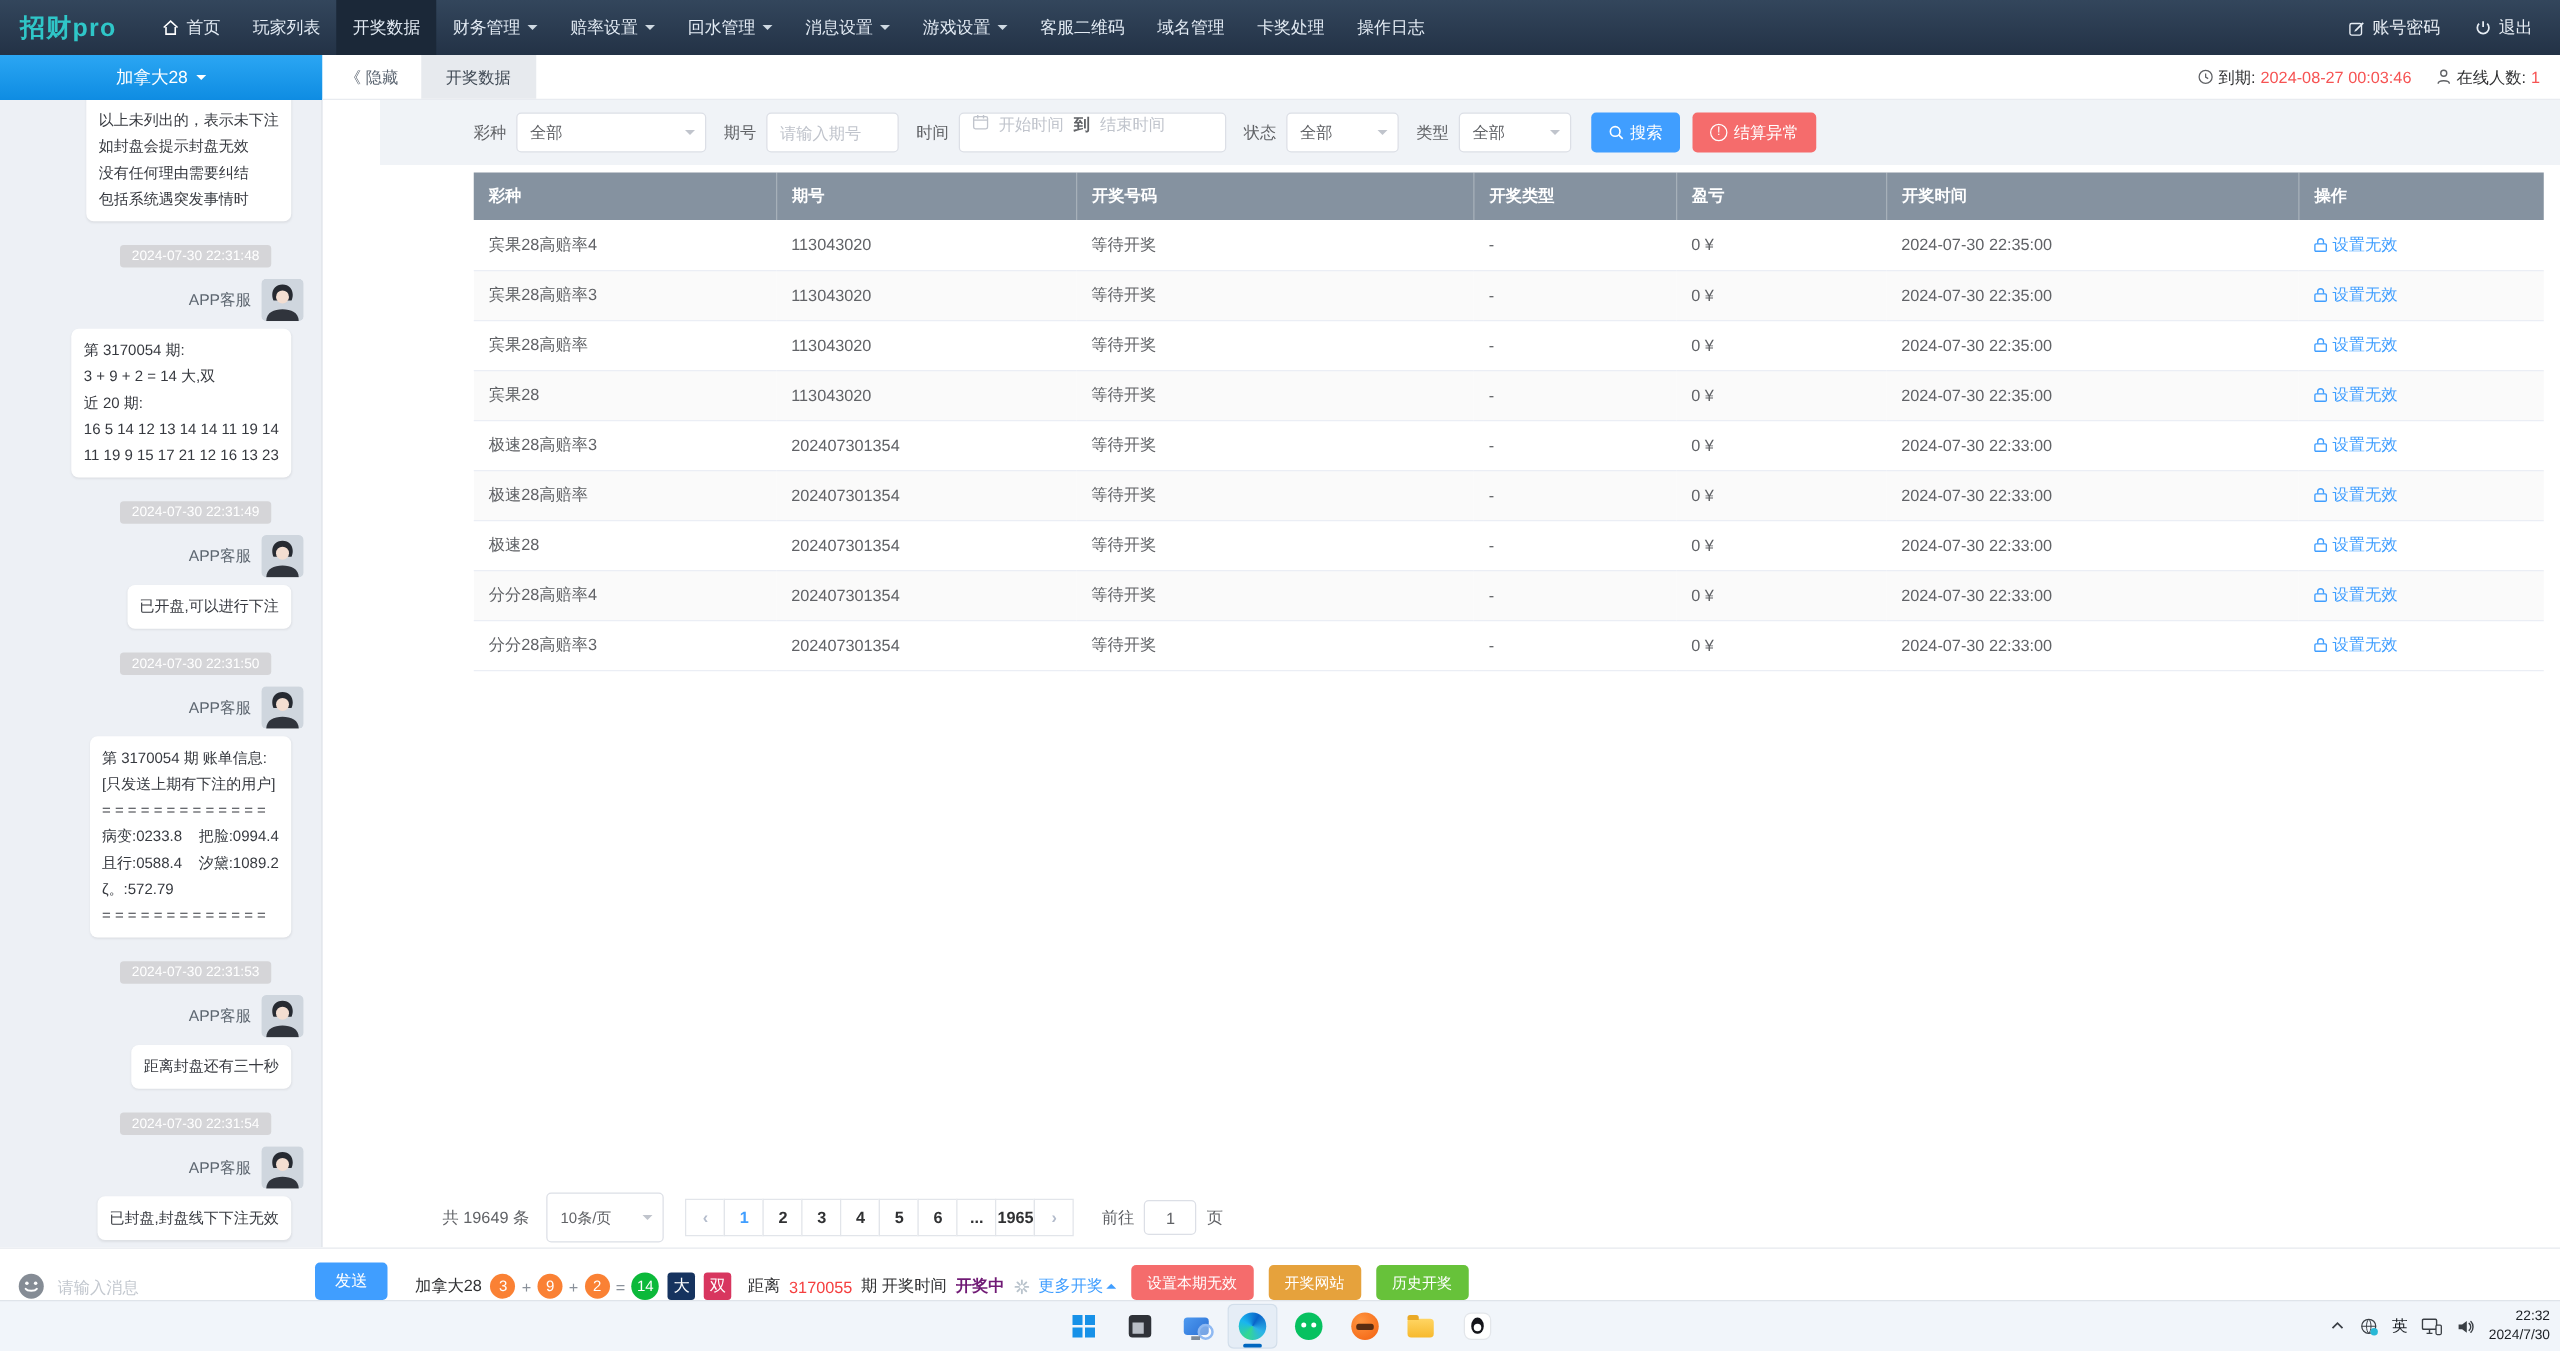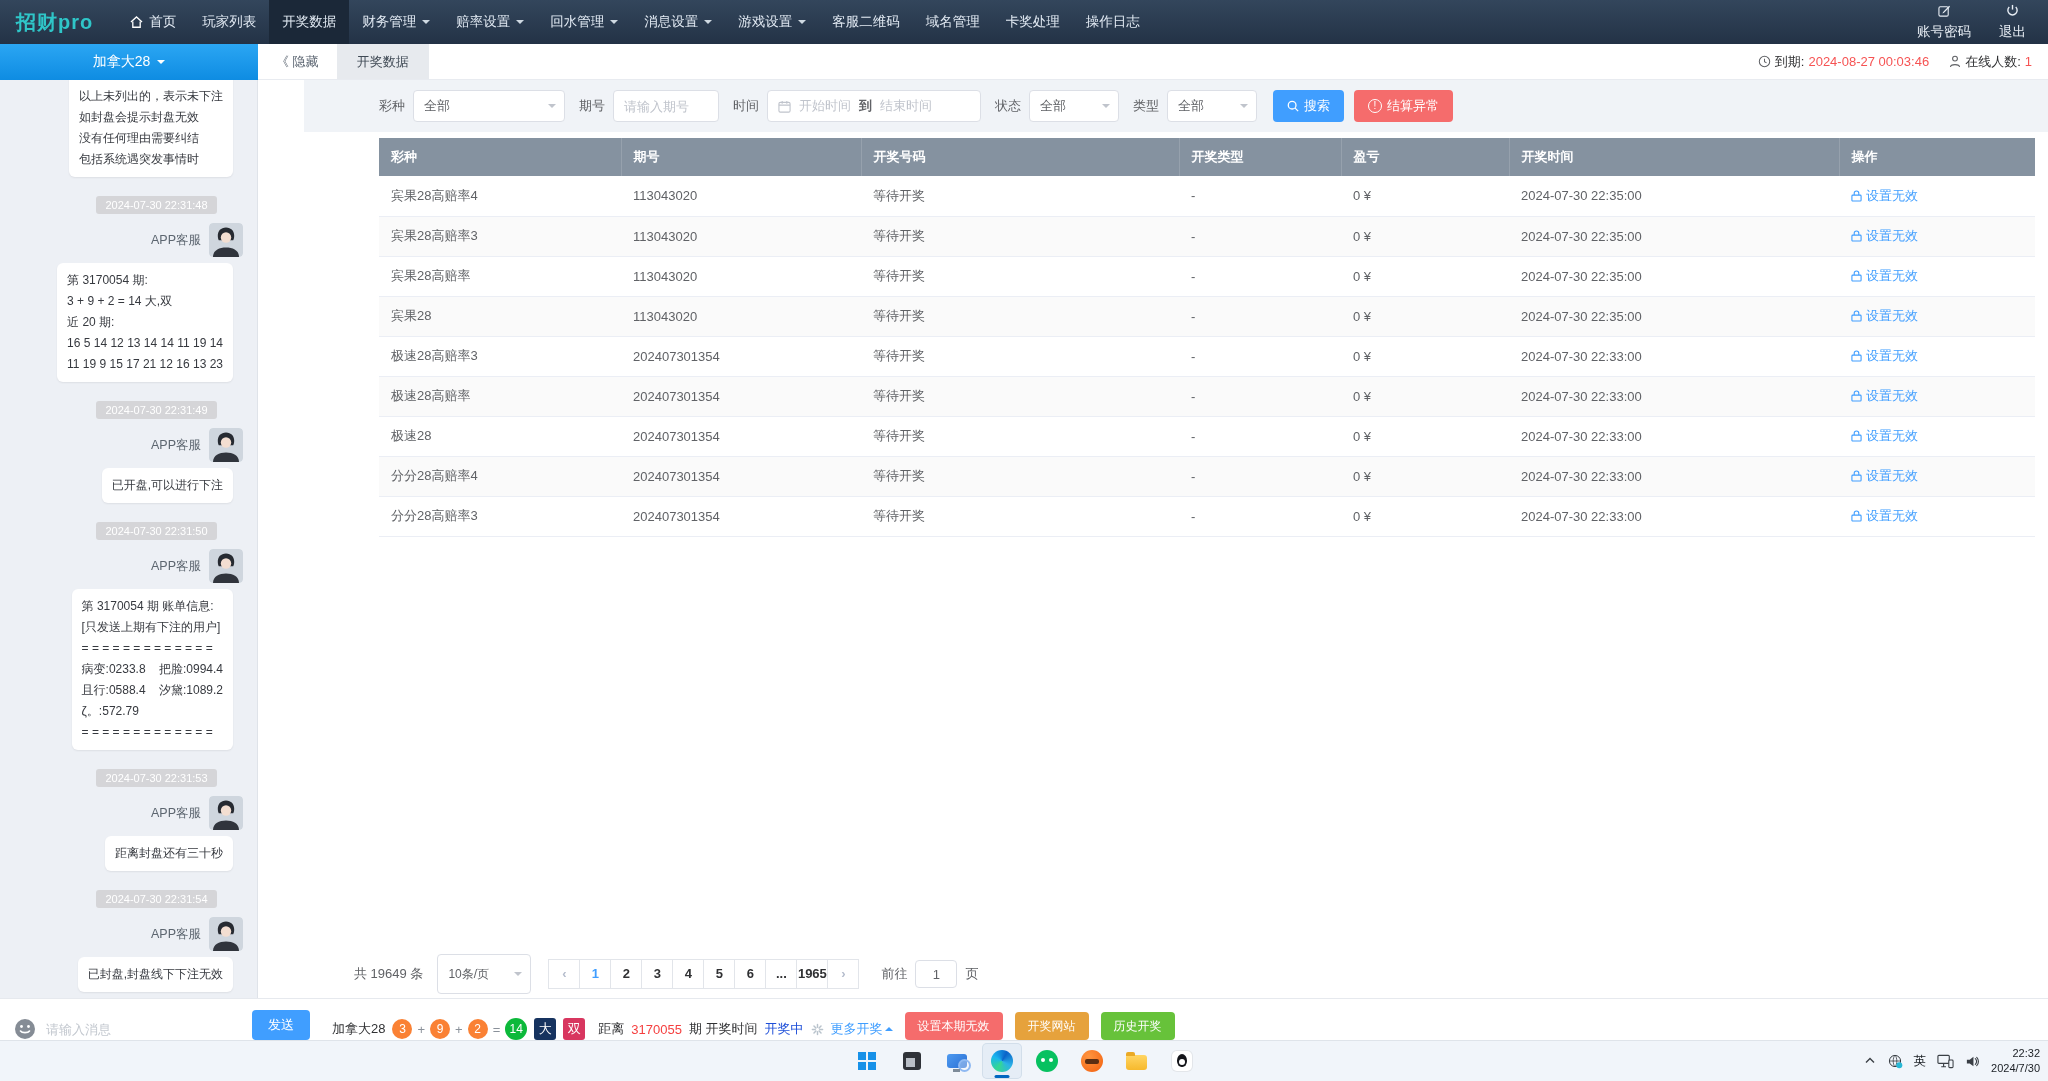--- a/index.html
+++ b/index.html
@@ -7,21 +7,21 @@
   .screen{width:2048px;height:1081px;display:flex;flex-direction:column;}
 
   
   .navbar{height:44px;flex:0 0 44px;display:flex;align-items:stretch;background:linear-gradient(180deg,#33465c,#233246);}
   .logo{display:flex;align-items:center;color:#2fc6c8;font-size:20px;font-weight:bold;padding:0 24px 0 16px;letter-spacing:1px;}
   .nav-menu{display:flex;align-items:stretch;}
   .nav-item{display:flex;align-items:center;gap:6px;padding:0 13px;color:#e3ebf4;font-size:13.5px;cursor:pointer;}
   .nav-item.active{background:#1b2838;}
   .caret{width:0;height:0;border:4px solid transparent;border-top-color:#cfd9e2;margin-top:4px;}
   .nav-right{margin-left:auto;display:flex;align-items:center;gap:28px;padding-right:22px;}
-  .nav-link{display:flex;align-items:center;gap:6px;color:#e8eef5;font-size:13.5px;cursor:pointer;flex-direction:column;}
+  .nav-link{display:flex;align-items:center;gap:6px;color:#e8eef5;font-size:13.5px;cursor:pointer;}
 
   
   .subbar{height:36px;flex:0 0 36px;display:flex;}
   .lot-head{width:258px;flex:0 0 258px;background:linear-gradient(180deg,#2ba6f3,#0e8ce2);color:#fff;font-size:14px;display:flex;align-items:center;justify-content:center;gap:7px;cursor:pointer;}
   .lot-caret{width:0;height:0;border:4px solid transparent;border-top-color:#fff;margin-top:4px;}
   .tabbar{flex:1;background:#fff;border-bottom:1px solid #e8ebf0;display:flex;align-items:center;font-size:13px;}
   .hide-btn{padding:0 18px;color:#5a6470;cursor:pointer;}
   .tab{background:#e7eaee;height:100%;display:flex;align-items:center;padding:0 20px;color:#3f4954;cursor:pointer;}
   .tb-right{margin-left:auto;display:flex;align-items:center;gap:20px;padding-right:16px;color:#303133;}
   .tb-item{display:flex;align-items:center;gap:4px;}
@@ -43,21 +43,21 @@
 
   
   .main{flex:1;background:#fff;display:flex;flex-direction:column;overflow:hidden;}
   .filterbar{background:#f0f3f7;display:flex;align-items:center;padding:10px 13px 10px 75px;font-size:13px;color:#606266;flex:0 0 52px;}
   .f-label{margin:0 8px 0 14px;}
   .f-label:first-child{margin-left:0;}
   .sel{height:32px;background:#fff;border:1px solid #dcdfe6;border-radius:4px;display:flex;align-items:center;justify-content:space-between;padding:0 8px 0 10px;color:#606266;cursor:pointer;}
   .sel-caret{width:0;height:0;border:4px solid transparent;border-top-color:#c0c4cc;margin-top:4px;}
   .inp{height:32px;border:1px solid #dcdfe6;border-radius:4px;background:#fff;padding:0 10px;font-size:13px;color:#1d4ed8;width:106px;outline:none;}
   .inp::placeholder{color:#c0c4cc;}
-  .range{height:32px;border:1px solid #dcdfe6;border-radius:4px;background:#fff;display:flex;align-items:center;gap:8px;padding:0 10px;width:214px;color:#c0c4cc;font-size:13px;}
+  .range{height:32px;border:1px solid #dcdfe6;border-radius:4px;background:#fff;display:flex;align-items:flex-start;gap:8px;padding:0 10px;width:214px;color:#c0c4cc;font-size:13px;}
   .range .to{color:#606266;font-weight:bold;}
   .btn{height:32px;border:none;border-radius:4px;color:#fff;font-size:13px;display:flex;align-items:center;gap:5px;cursor:pointer;padding:0 14px;}
   .btn-search{background:#409eff;margin-left:16px;}
   .btn-abnormal{background:#f56c6c;margin-left:10px;}
   .warn-i{width:14px;height:14px;border:1px solid #fff;border-radius:50%;font-size:10px;line-height:12px;text-align:center;display:inline-block;}
 
   .table-zone{flex:1;padding:6px 13px 0 75px;overflow:hidden;}
   table{width:100%;border-collapse:collapse;font-size:13px;color:#606266;table-layout:fixed;}
   thead th{background:#8592a0;color:#fff;font-weight:600;height:38px;text-align:left;padding:0 12px;border-right:1px solid rgba(255,255,255,.14);font-size:13px;}
   thead th:last-child{border-right:none;}
@@ -82,21 +82,21 @@
   .btn-send{height:30px;background:#409eff;color:#fff;border:none;border-radius:4px;padding:0 16px;font-size:13px;cursor:pointer;margin-right:12px;}
   .draw-info{display:flex;align-items:center;gap:7px;font-size:13px;color:#303133;padding-left:10px;}
   .numball{width:20px;height:20px;border-radius:50%;background:#fa8134;color:#fff;font-size:12px;display:flex;align-items:center;justify-content:center;}
   .sumball{width:22px;height:22px;border-radius:50%;background:#0cb93a;color:#fff;font-size:12px;display:flex;align-items:center;justify-content:center;}
   .op{color:#8a919a;font-size:13px;margin:0 -2px;}
   .sq{width:22px;height:22px;border-radius:3px;color:#fff;display:flex;align-items:center;justify-content:center;font-size:13px;}
   .sq.big{background:#16335f;}
   .sq.parity{background:#d8365f;}
   .dim{margin-left:6px;}
   .red-b{color:#f53f3f;}
-  .status{color:#1d4ed8;font-weight:normal;}
+  .status{color:#701a75;font-weight:bold;}
   .more{color:#409eff;display:flex;align-items:center;gap:2px;cursor:pointer;}
   .chev-up{width:0;height:0;border:4px solid transparent;border-bottom-color:#409eff;margin-bottom:4px;}
   .bb-btn{height:28px;border:none;border-radius:4px;color:#fff;font-size:12px;padding:0 13px;margin-left:12px;cursor:pointer;}
   .bb-red{background:#f56c6c;}
   .bb-orange{background:#e6a23c;}
   .bb-green{background:#67c23a;}
 
   
   .taskbar{flex:0 0 41px;background:#f1f5fa;border-top:1px solid #dfe4ea;position:relative;display:flex;align-items:center;justify-content:center;}
   .tb-center{display:flex;gap:5px;}

